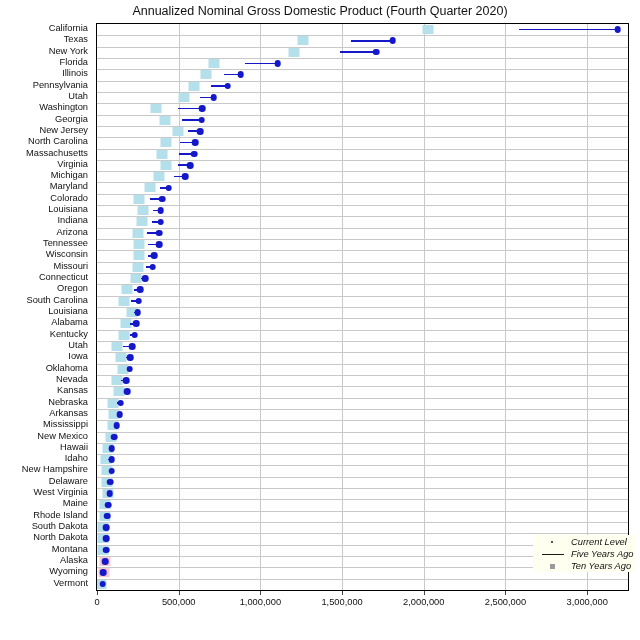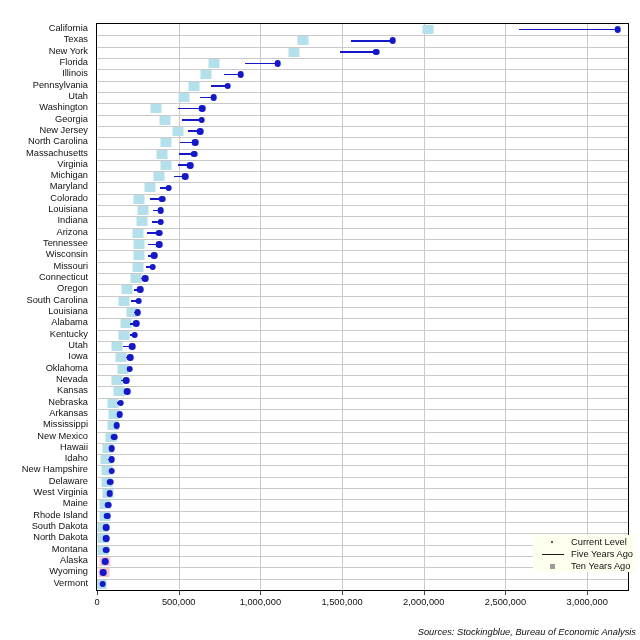--- a/index.html
+++ b/index.html
@@ -65,34 +65,35 @@
     position:absolute;right:4px;bottom:3px;
     font-size:9.3px;font-style:italic;color:#111;white-space:nowrap;
   }
 
   
   #legend{
     position:absolute;left:533px;top:535px;
     width:103px;height:37px;
     background:#fffff0;
     border:0;
-    font-size:9.3px;color:#111;
+    font-size:9.3px;color:#111;font-style:italic;
   }
   .lgrow{position:absolute;left:0;width:100%;height:12px;line-height:12px;}
   .lgtext{position:absolute;left:38px;top:0;white-space:nowrap;}
   .lgmark{position:absolute;left:8px;top:0;width:24px;height:12px;}
   .lg-dot{position:absolute;left:10px;top:5px;width:2.4px;height:2.4px;border-radius:50%;background:#1a1a1a;}
   .lg-line{position:absolute;left:1px;top:6px;width:22px;height:1.3px;background:#1a1a1a;}
   .lg-sq{position:absolute;left:9px;top:4px;width:5px;height:5px;background:#9a9a9a;}
 </style>
 </head>
 <body>
 
 <div id="chart-root">
 
+  <div class="chart-title">Annualized Nominal Gross Domestic Product (Fourth Quarter 2020)</div>
 
   <div id="ylabels">
       <div class="ylab" style="top: 0px;">California</div>
       <div class="ylab" style="top: 11.32px;">Texas</div>
       <div class="ylab" style="top: 22.64px;">New York</div>
       <div class="ylab" style="top: 33.96px;">Florida</div>
       <div class="ylab" style="top: 45.28px;">Illinois</div>
       <div class="ylab" style="top: 56.6px;">Pennsylvania</div>
       <div class="ylab" style="top: 67.92px;">Utah</div>
       <div class="ylab" style="top: 79.24px;">Washington</div>
@@ -478,14 +479,13 @@
         <span class="lgtext">Five Years Ago</span>
       </div>
       <div class="lgrow" style="top: 25px;">
         <span class="lgmark">
           <span class="lg-sq"></span>
         </span>
         <span class="lgtext">Ten Years Ago</span>
       </div>
     </div>
 
-  <div class="source">Sources: Stockingblue, Bureau of Economic Analysis</div>
 </div>
 
 </body></html>

